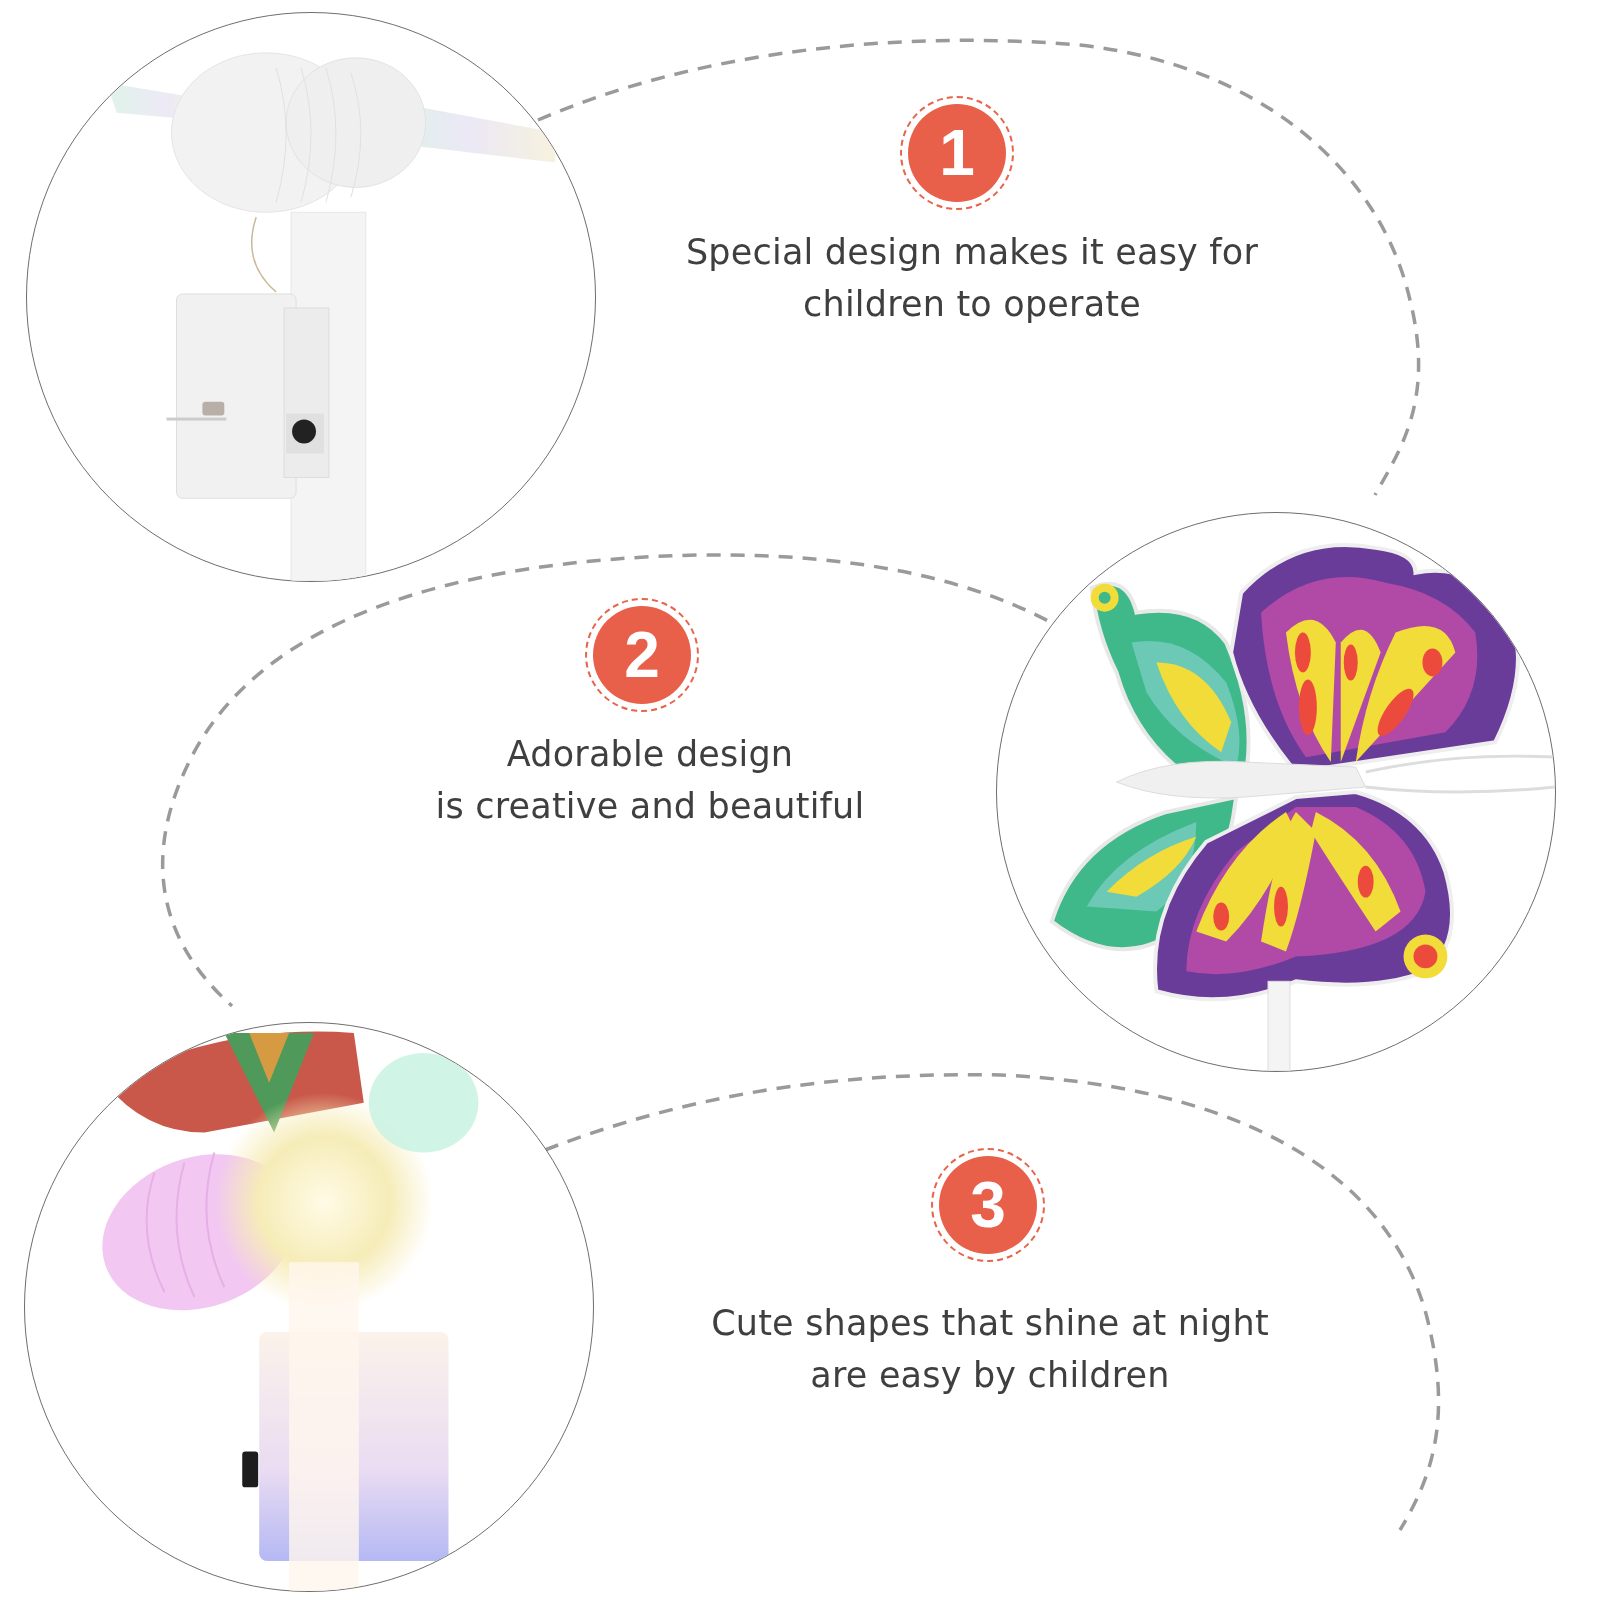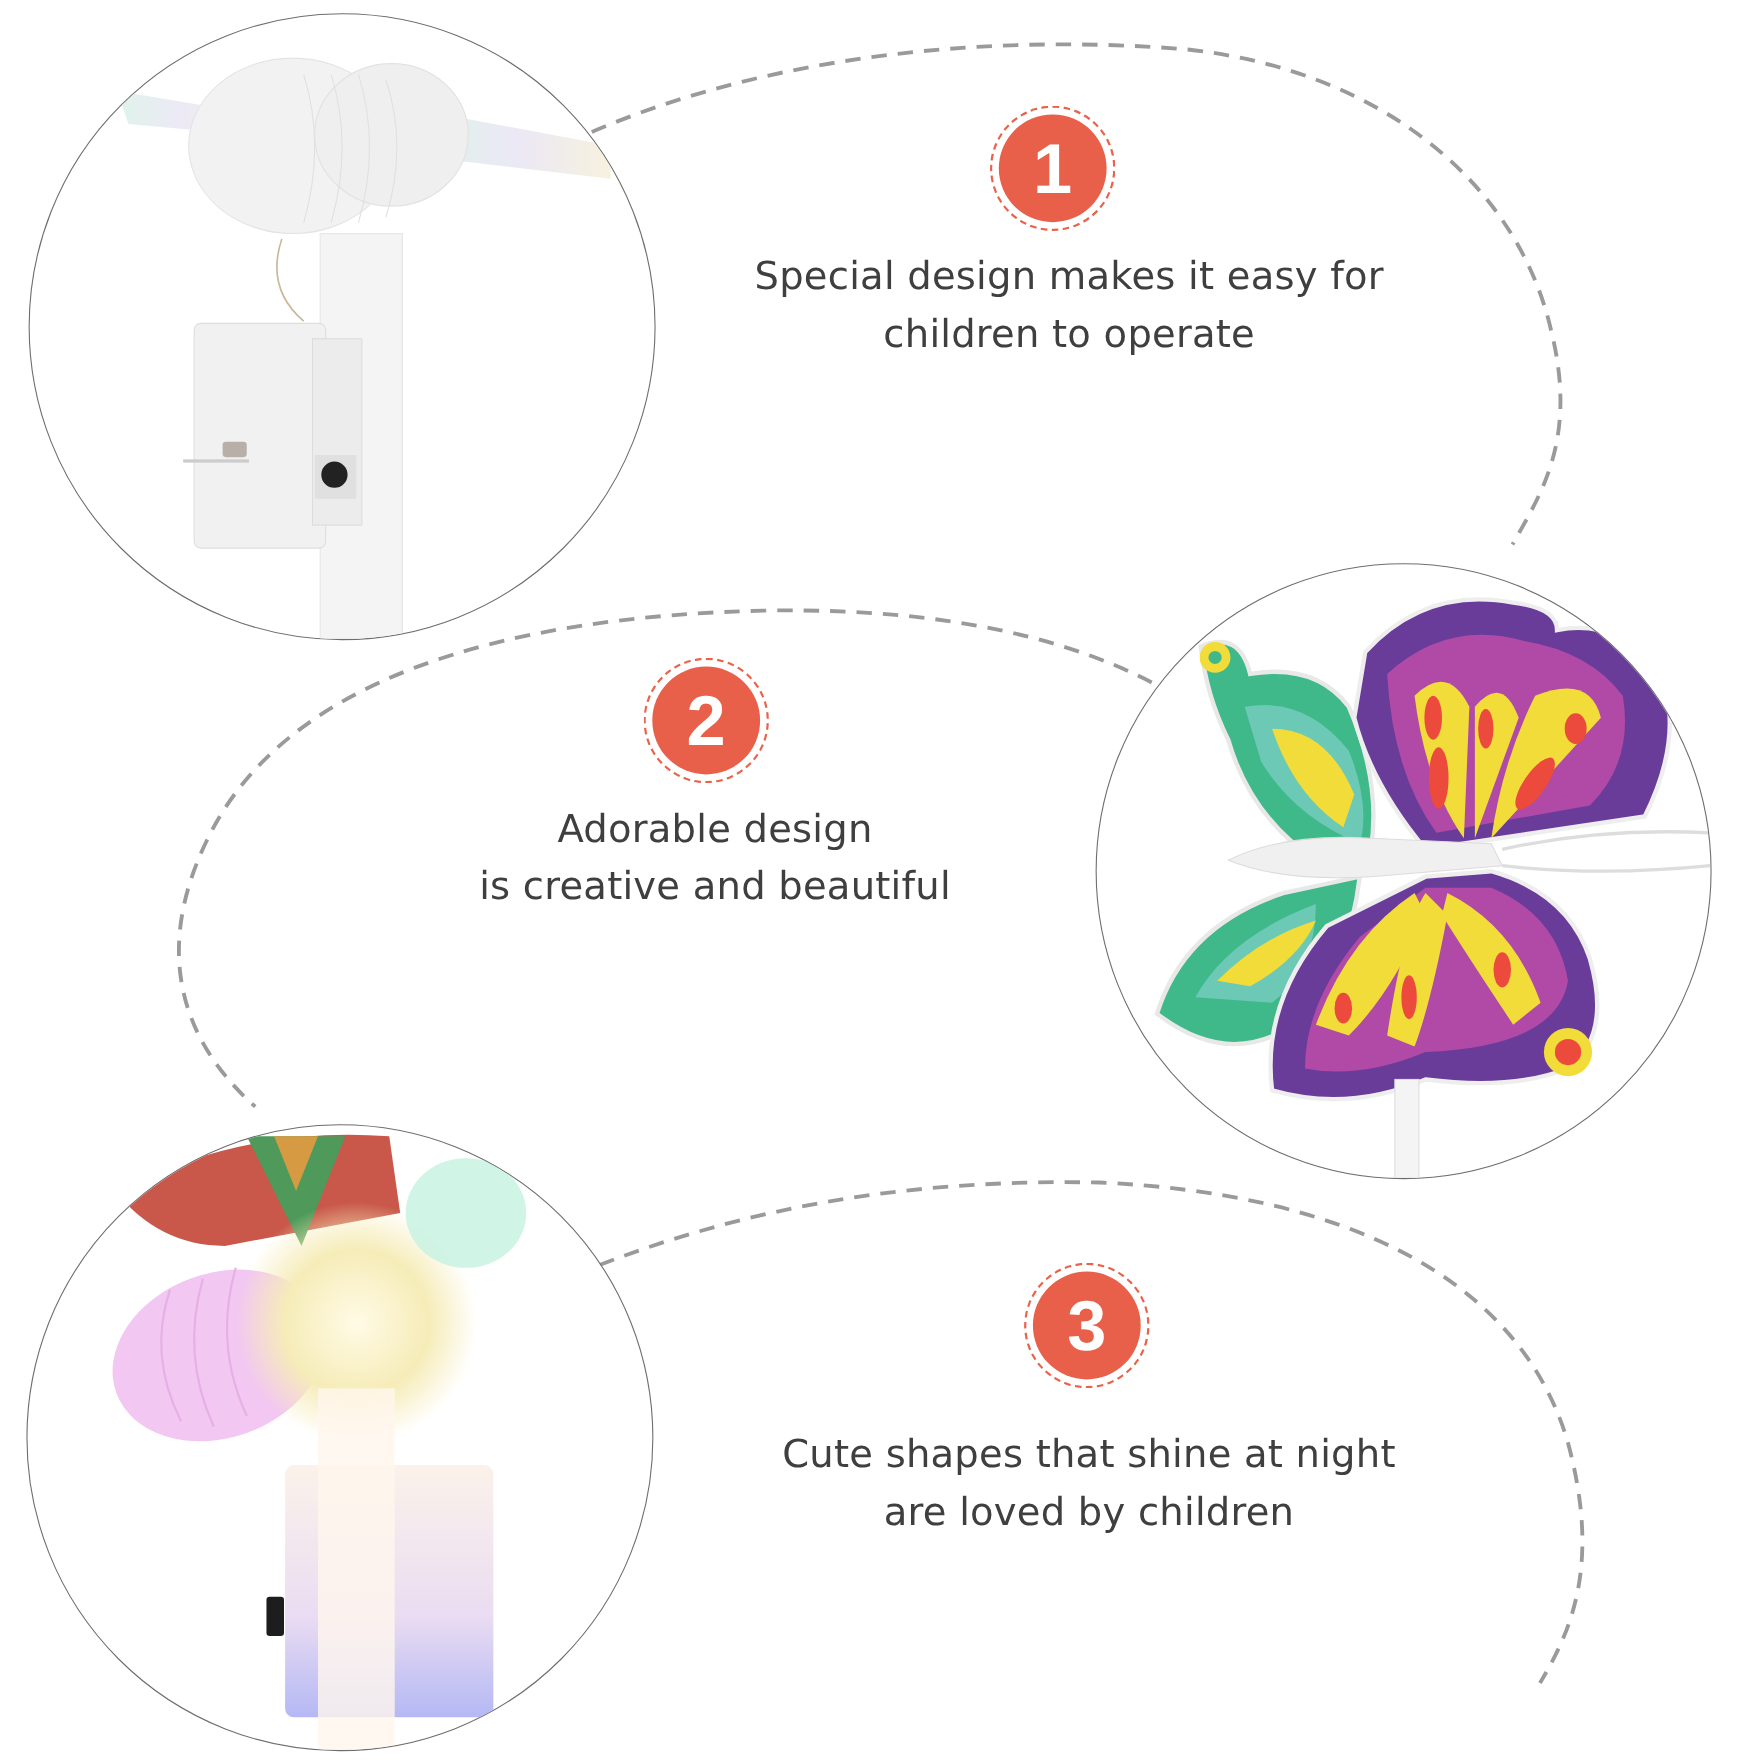--- a/index.html
+++ b/index.html
@@ -148,15 +148,15 @@
   <div class="caption" style="left:672px; width:600px; top:226px;">
     <span>Special design makes it easy for</span>
     <span>children to operate</span>
   </div>
   <div class="caption" style="left:390px; width:520px; top:728px;">
     <span>Adorable design</span>
     <span>is creative and beautiful</span>
   </div>
   <div class="caption" style="left:690px; width:600px; top:1277px;margin-top:20px;">
     <span>Cute shapes that shine at night</span>
-    <span>are loved by children</span>
+    <span>are easy by children</span>
   </div>
 </div>
 
 </body></html>

